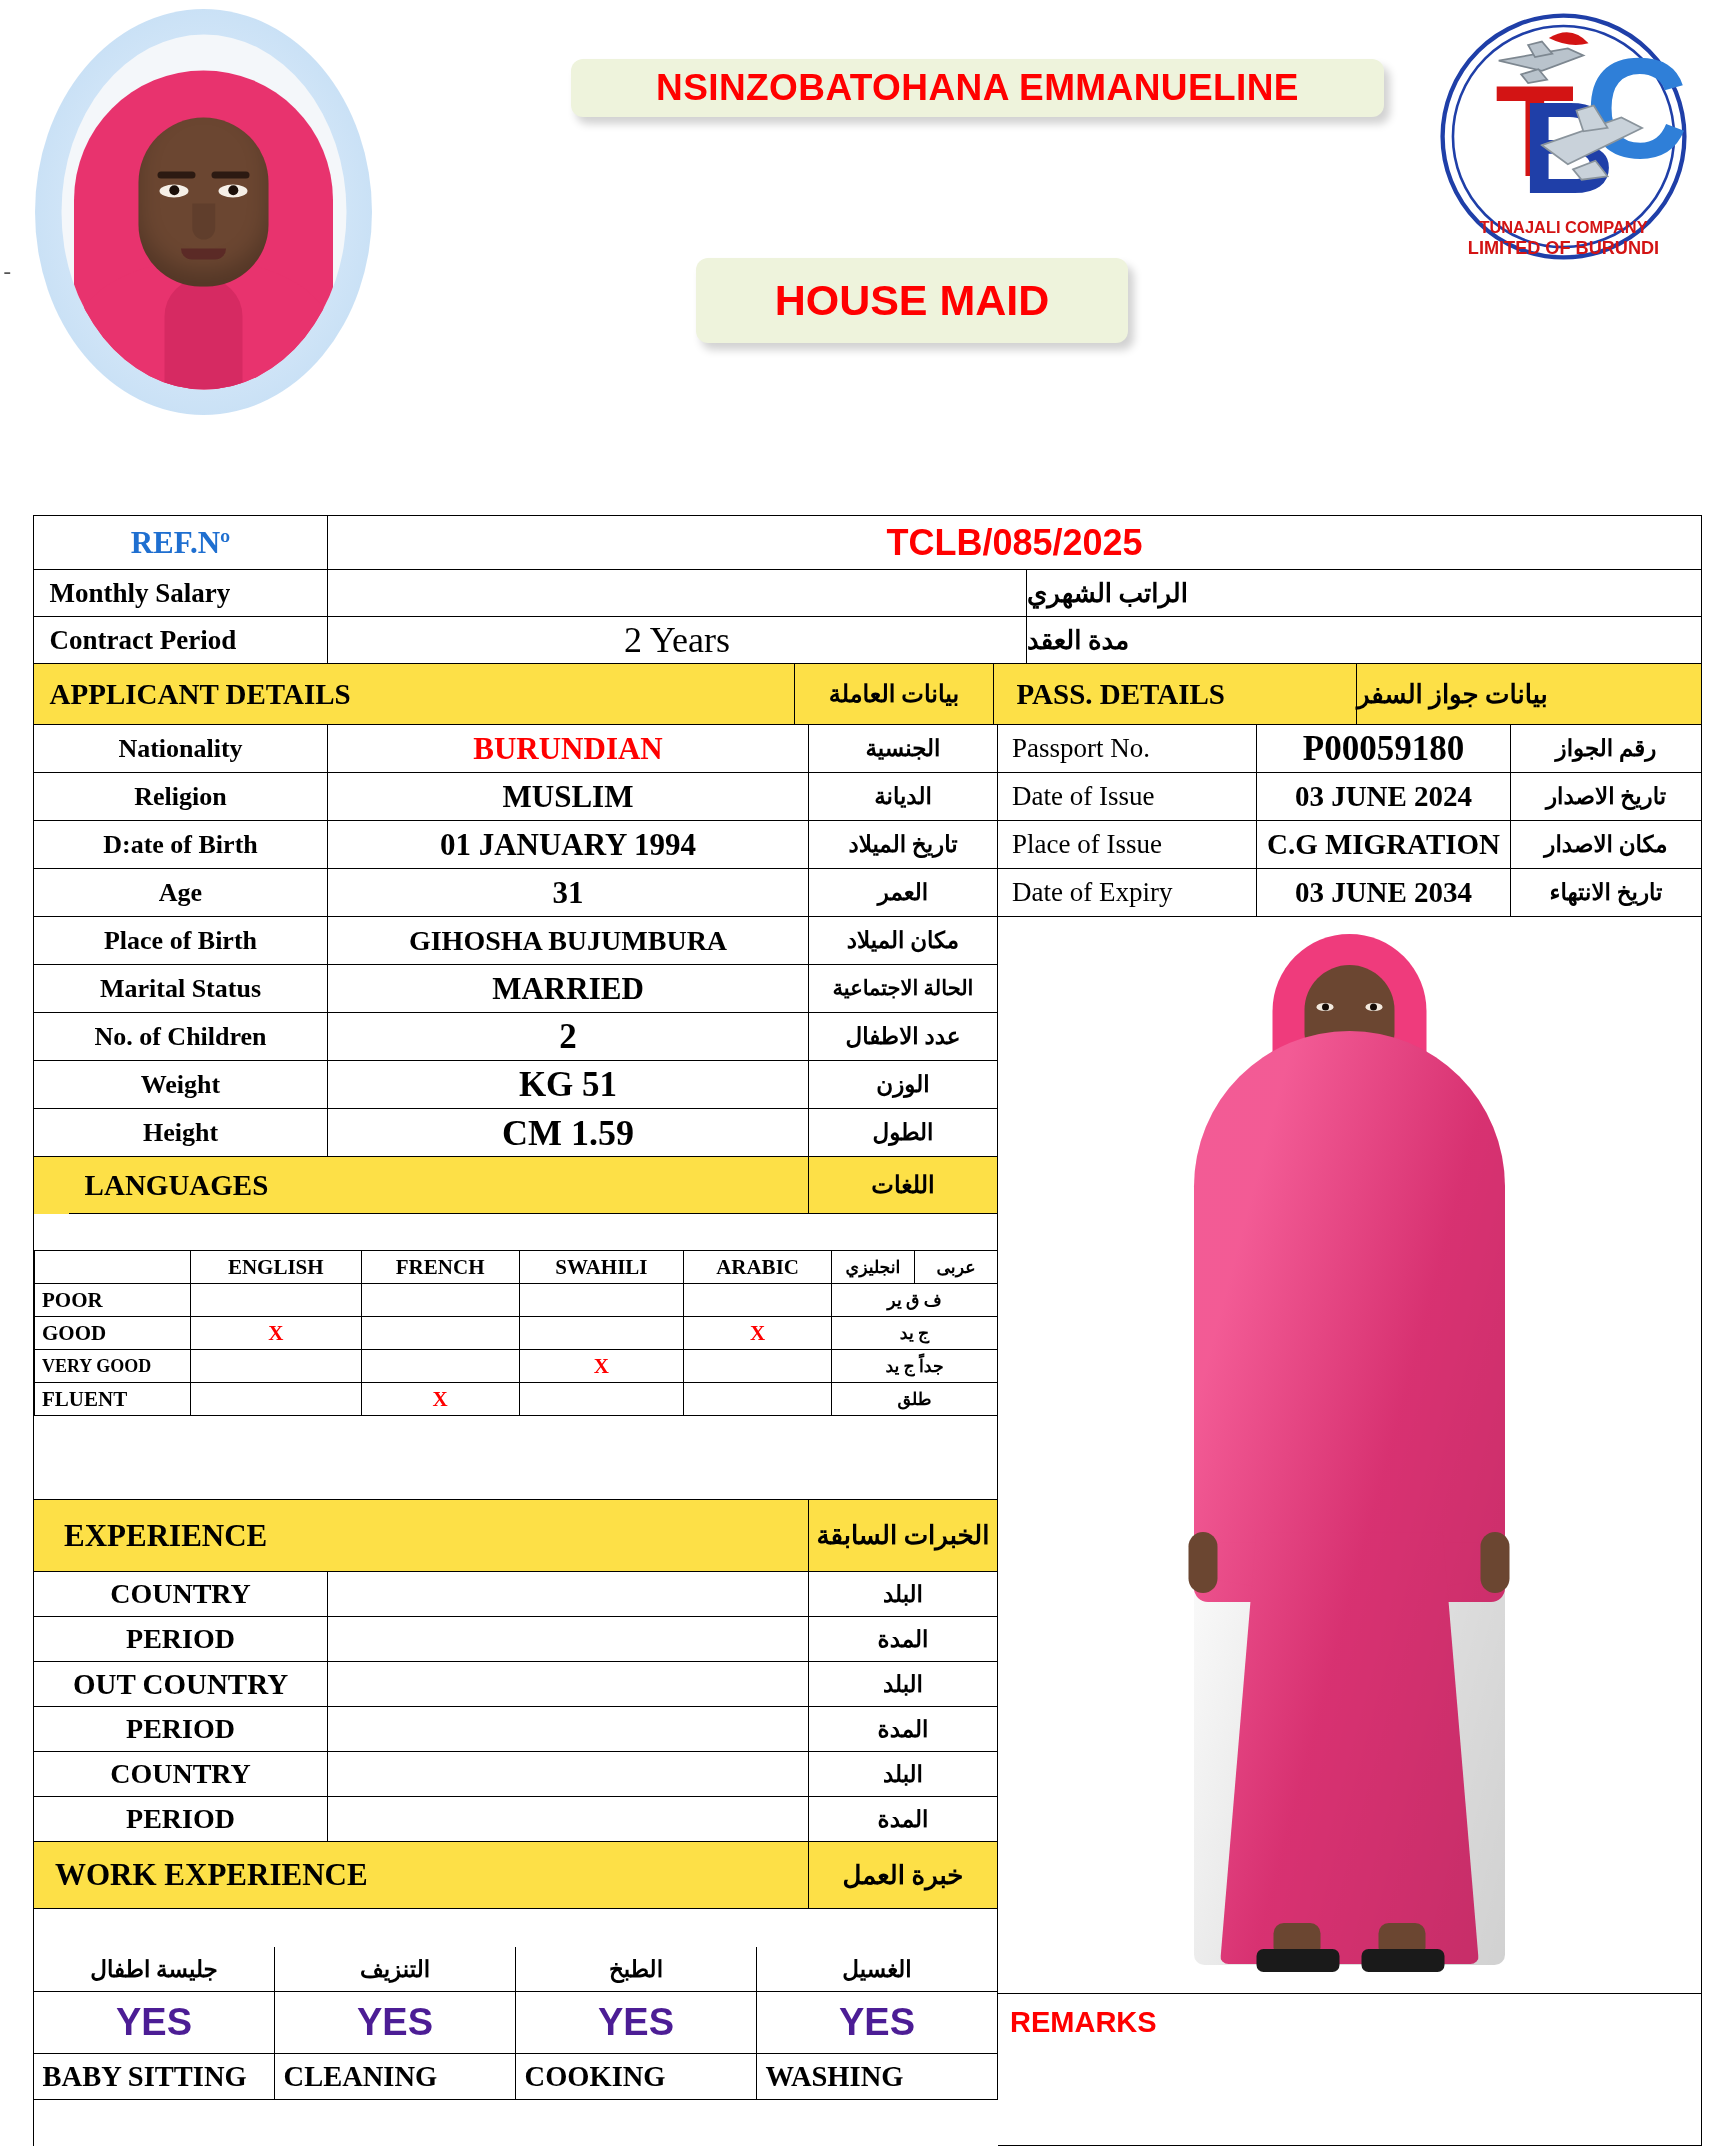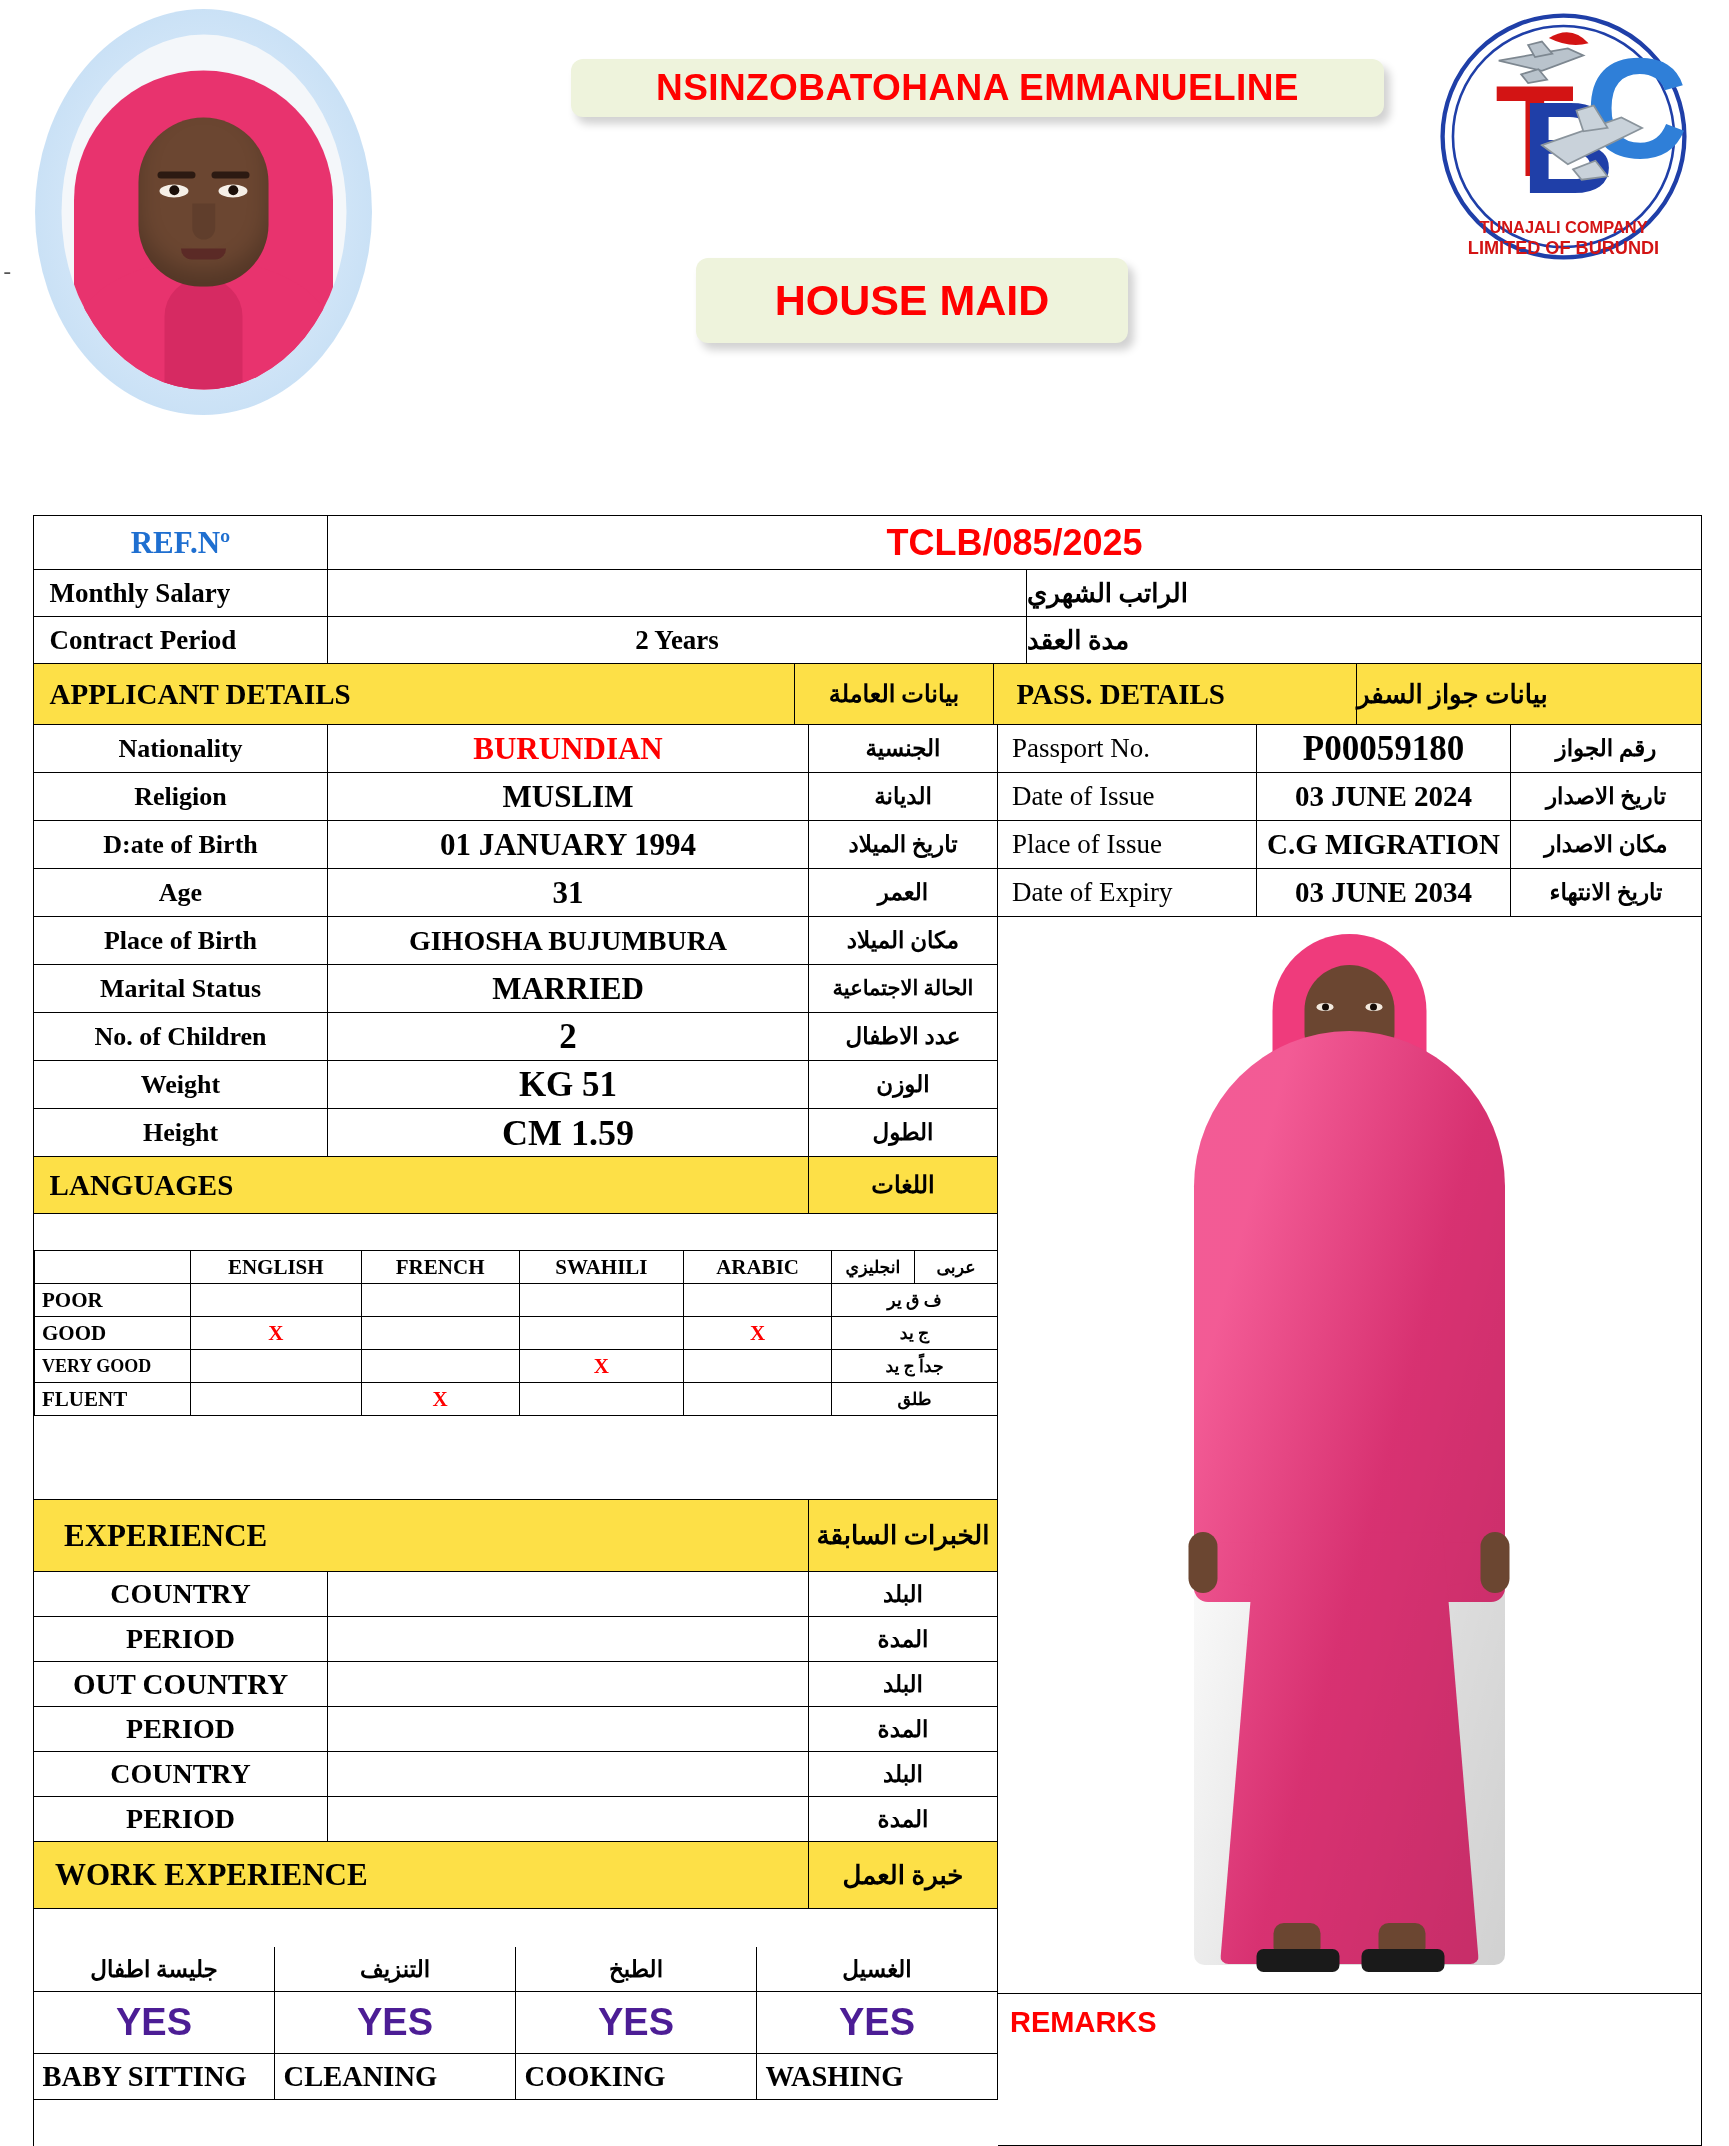--- a/index.html
+++ b/index.html
@@ -119,21 +119,21 @@
   .c { border-right:1.7px solid #000; border-bottom:1.7px solid #000; display:flex; align-items:center; }
   .c:last-child{ border-right:none; }
   .green { background:#fde047; }
   .red { color:#ff0000; }
 
   .refrow .reflabel{ width:294px; height:54px; font-family:"Liberation Serif", serif; font-weight:bold; font-size:31px; color:#1f6fd0; justify-content:center; }
   .refrow .refval{ flex:1; height:54px; justify-content:center; font-weight:bold; font-size:36px; color:#ff0000; font-family:"Liberation Sans", sans-serif;}
 
   .tworow { height:47px; }
   .tworow .left { width:294px; font-weight:bold; font-size:27px; padding-left:15.6px; justify-content:flex-start;}
-  .tworow .mid  { flex:1; justify-content:center; font-weight:bold; font-size:27px;}
+  .tworow .mid  { flex:1; justify-content:center; font-weight:normal; font-size:36px;}
   .tworow .right{ width:674px; justify-content:flex-end; padding-right:14px; font-weight:bold; font-size:26px; direction:rtl;}
 
   .sectionrow { height:61px; }
   .sectionrow .t1{ width:761px; padding-left:15.6px; font-weight:bold; font-size:29px;}
   .sectionrow .t2{ width:199px; justify-content:center; font-weight:bold; font-size:24px; direction:rtl;}
   .sectionrow .t3{ width:363px; padding-left:22.5px; font-weight:bold; font-size:29px;}
   .sectionrow .t4{ flex:1; justify-content:flex-end; padding-right:15.6px; font-weight:bold; font-size:26px; direction:rtl;}
 
   
   .body2 { display:flex; }
@@ -145,21 +145,21 @@
   .drow .v { flex:1; border-right:1.7px solid #000; border-bottom:1.7px solid #000; display:flex; align-items:center; justify-content:center; font-weight:bold; font-size:31px;}
   .drow .a { width:189px; border-bottom:1.7px solid #000; border-right:1.7px solid #000; display:flex; align-items:center; justify-content:center; font-weight:bold; font-size:23px; direction:rtl;}
 
   .prow { display:flex; height:48px; }
   .prow .k { width:259px; border-right:1.7px solid #000; border-bottom:1.7px solid #000; display:flex; align-items:center; padding-left:14px; font-size:27px;}
   .prow .v { flex:1; border-right:1.7px solid #000; border-bottom:1.7px solid #000; display:flex; align-items:center; justify-content:center; font-weight:bold; font-size:29px;}
   .prow .a { width:190px; border-bottom:1.7px solid #000; display:flex; align-items:center; justify-content:center; font-weight:bold; font-size:23px; direction:rtl;}
 
   
   .langhdr{ display:flex; height:57px; }
-  .langhdr .t{ flex:1; border-right:1.7px solid #000; border-bottom:1.7px solid #000; display:flex; align-items:center; padding-left:15.6px; font-weight:bold; font-size:29px;}
+  .langhdr .t{ flex:1; border-right:1.7px solid #000; border-bottom:1.7px solid #000; display:flex; align-items:center; padding-left:15.6px; font-weight:bold; font-size:29px;margin-left:35px;}
   .langhdr .a{ width:189px; border-right:1.7px solid #000; border-bottom:1.7px solid #000; display:flex; align-items:center; justify-content:center; font-weight:bold; font-size:24px;}
 
   .langtable { width:964px; border-left:0; }
   .langtable table{ width:100%; }
   .langtable td{ height:33px; text-align:center; font-weight:bold; font-size:21px; }
   .langtable td.first{ text-align:left; padding-left:7px; width:156px;margin-top:24px; }
   .langtable td.arcell{ width:83px; font-size:17.3px; direction:rtl;}
   .xmark{ color:#ff0000; font-weight:bold; font-size:22.5px; }
 
   

